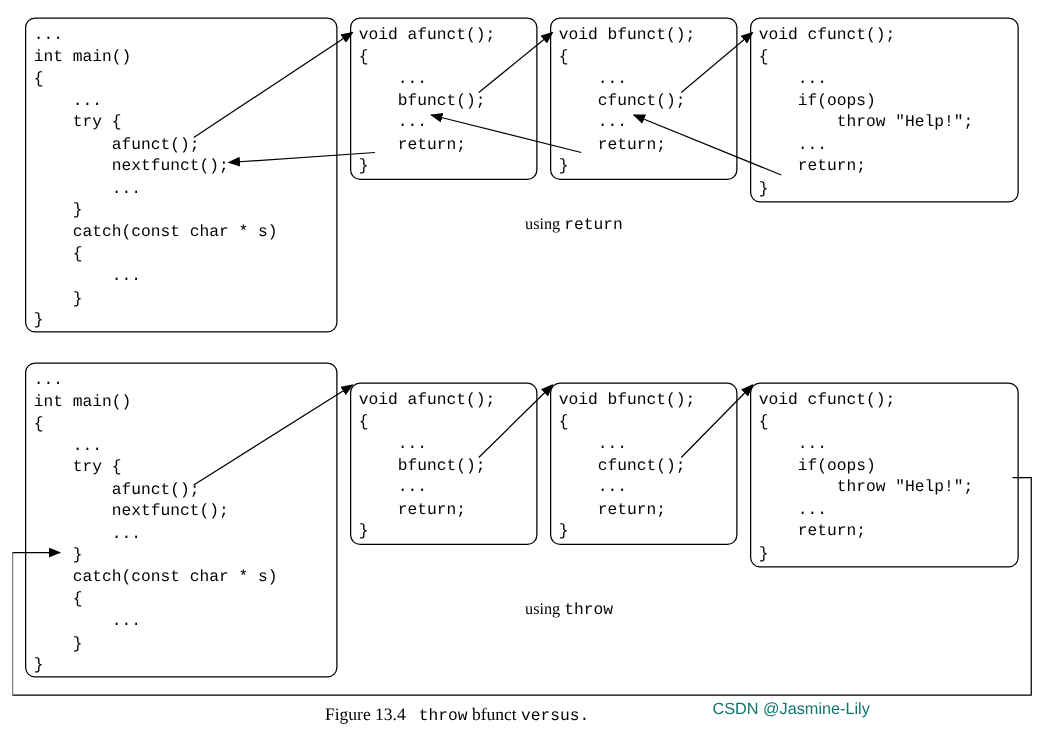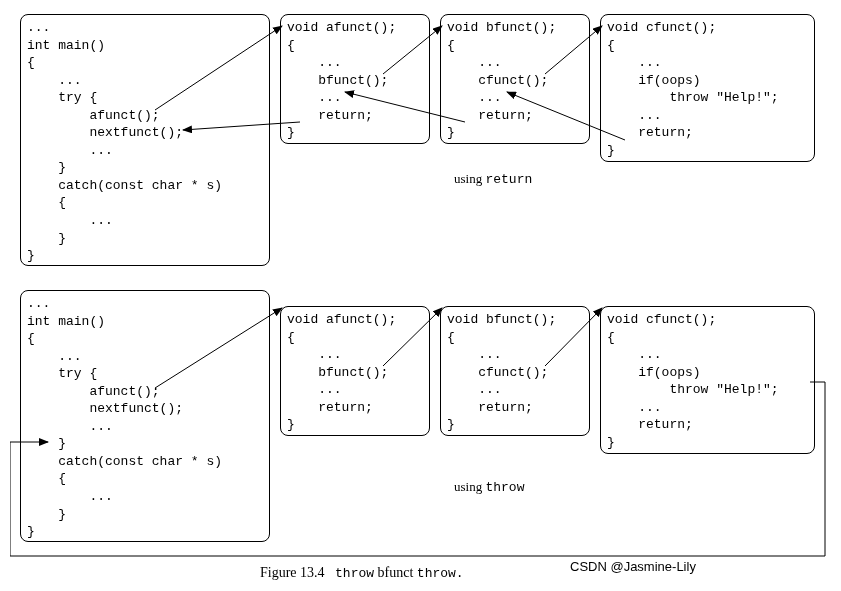--- a/index.html
+++ b/index.html
@@ -23,32 +23,31 @@
     border: 1px solid #000;
     border-radius: 8px;
     padding: 4px 6px;
     white-space: pre;
     background: #fff;
   }
   .label {
     position: absolute;
     font-family: Georgia, serif;
     font-size: 13px;
-    margin-left: 34px;
   }
   .label .mono { font-family: "Courier New", monospace; }
   .caption {
     position: absolute;
     font-family: Georgia, serif;
     font-size: 14px;
   }
   .caption .mono { font-family: "Courier New", monospace; font-size: 13px; }
   .wm {
     position: absolute;
-    color: #000000;
+    color: #0f766e;
     font-family: Arial, sans-serif;
     font-size: 13px;
   }
   svg.arrows {
     position: absolute;
     left: 0; top: 0;
     width: 821px; height: 571px;
     pointer-events: none;
   }
 </style>
@@ -164,18 +163,18 @@
     <line x1="373" y1="356" x2="432" y2="298" stroke="#000" stroke-width="1" marker-end="url(#ah)"></line>
     <line x1="535" y1="356" x2="592" y2="298" stroke="#000" stroke-width="1" marker-end="url(#ah)"></line>
 
     <polyline points="800,372 815,372 815,546 0,546 0,432 38,432" fill="none" stroke="#000" stroke-width="1" marker-end="url(#ah)"></polyline>
   </svg>
 
   <div class="caption" style="left:250px; top:554px;">
     <span>Figure 13.4</span>&nbsp;&nbsp;
     <span class="mono">throw</span>
     <span> </span><span>bfunct</span><span> </span>
-    <span class="mono">throw.</span>
+    <span class="mono">versus.</span>
   </div>
 
   <div class="wm" style="left:560px; top:548px;">CSDN @Jasmine-Lily</div>
 
 </div>
 
 </body></html>

